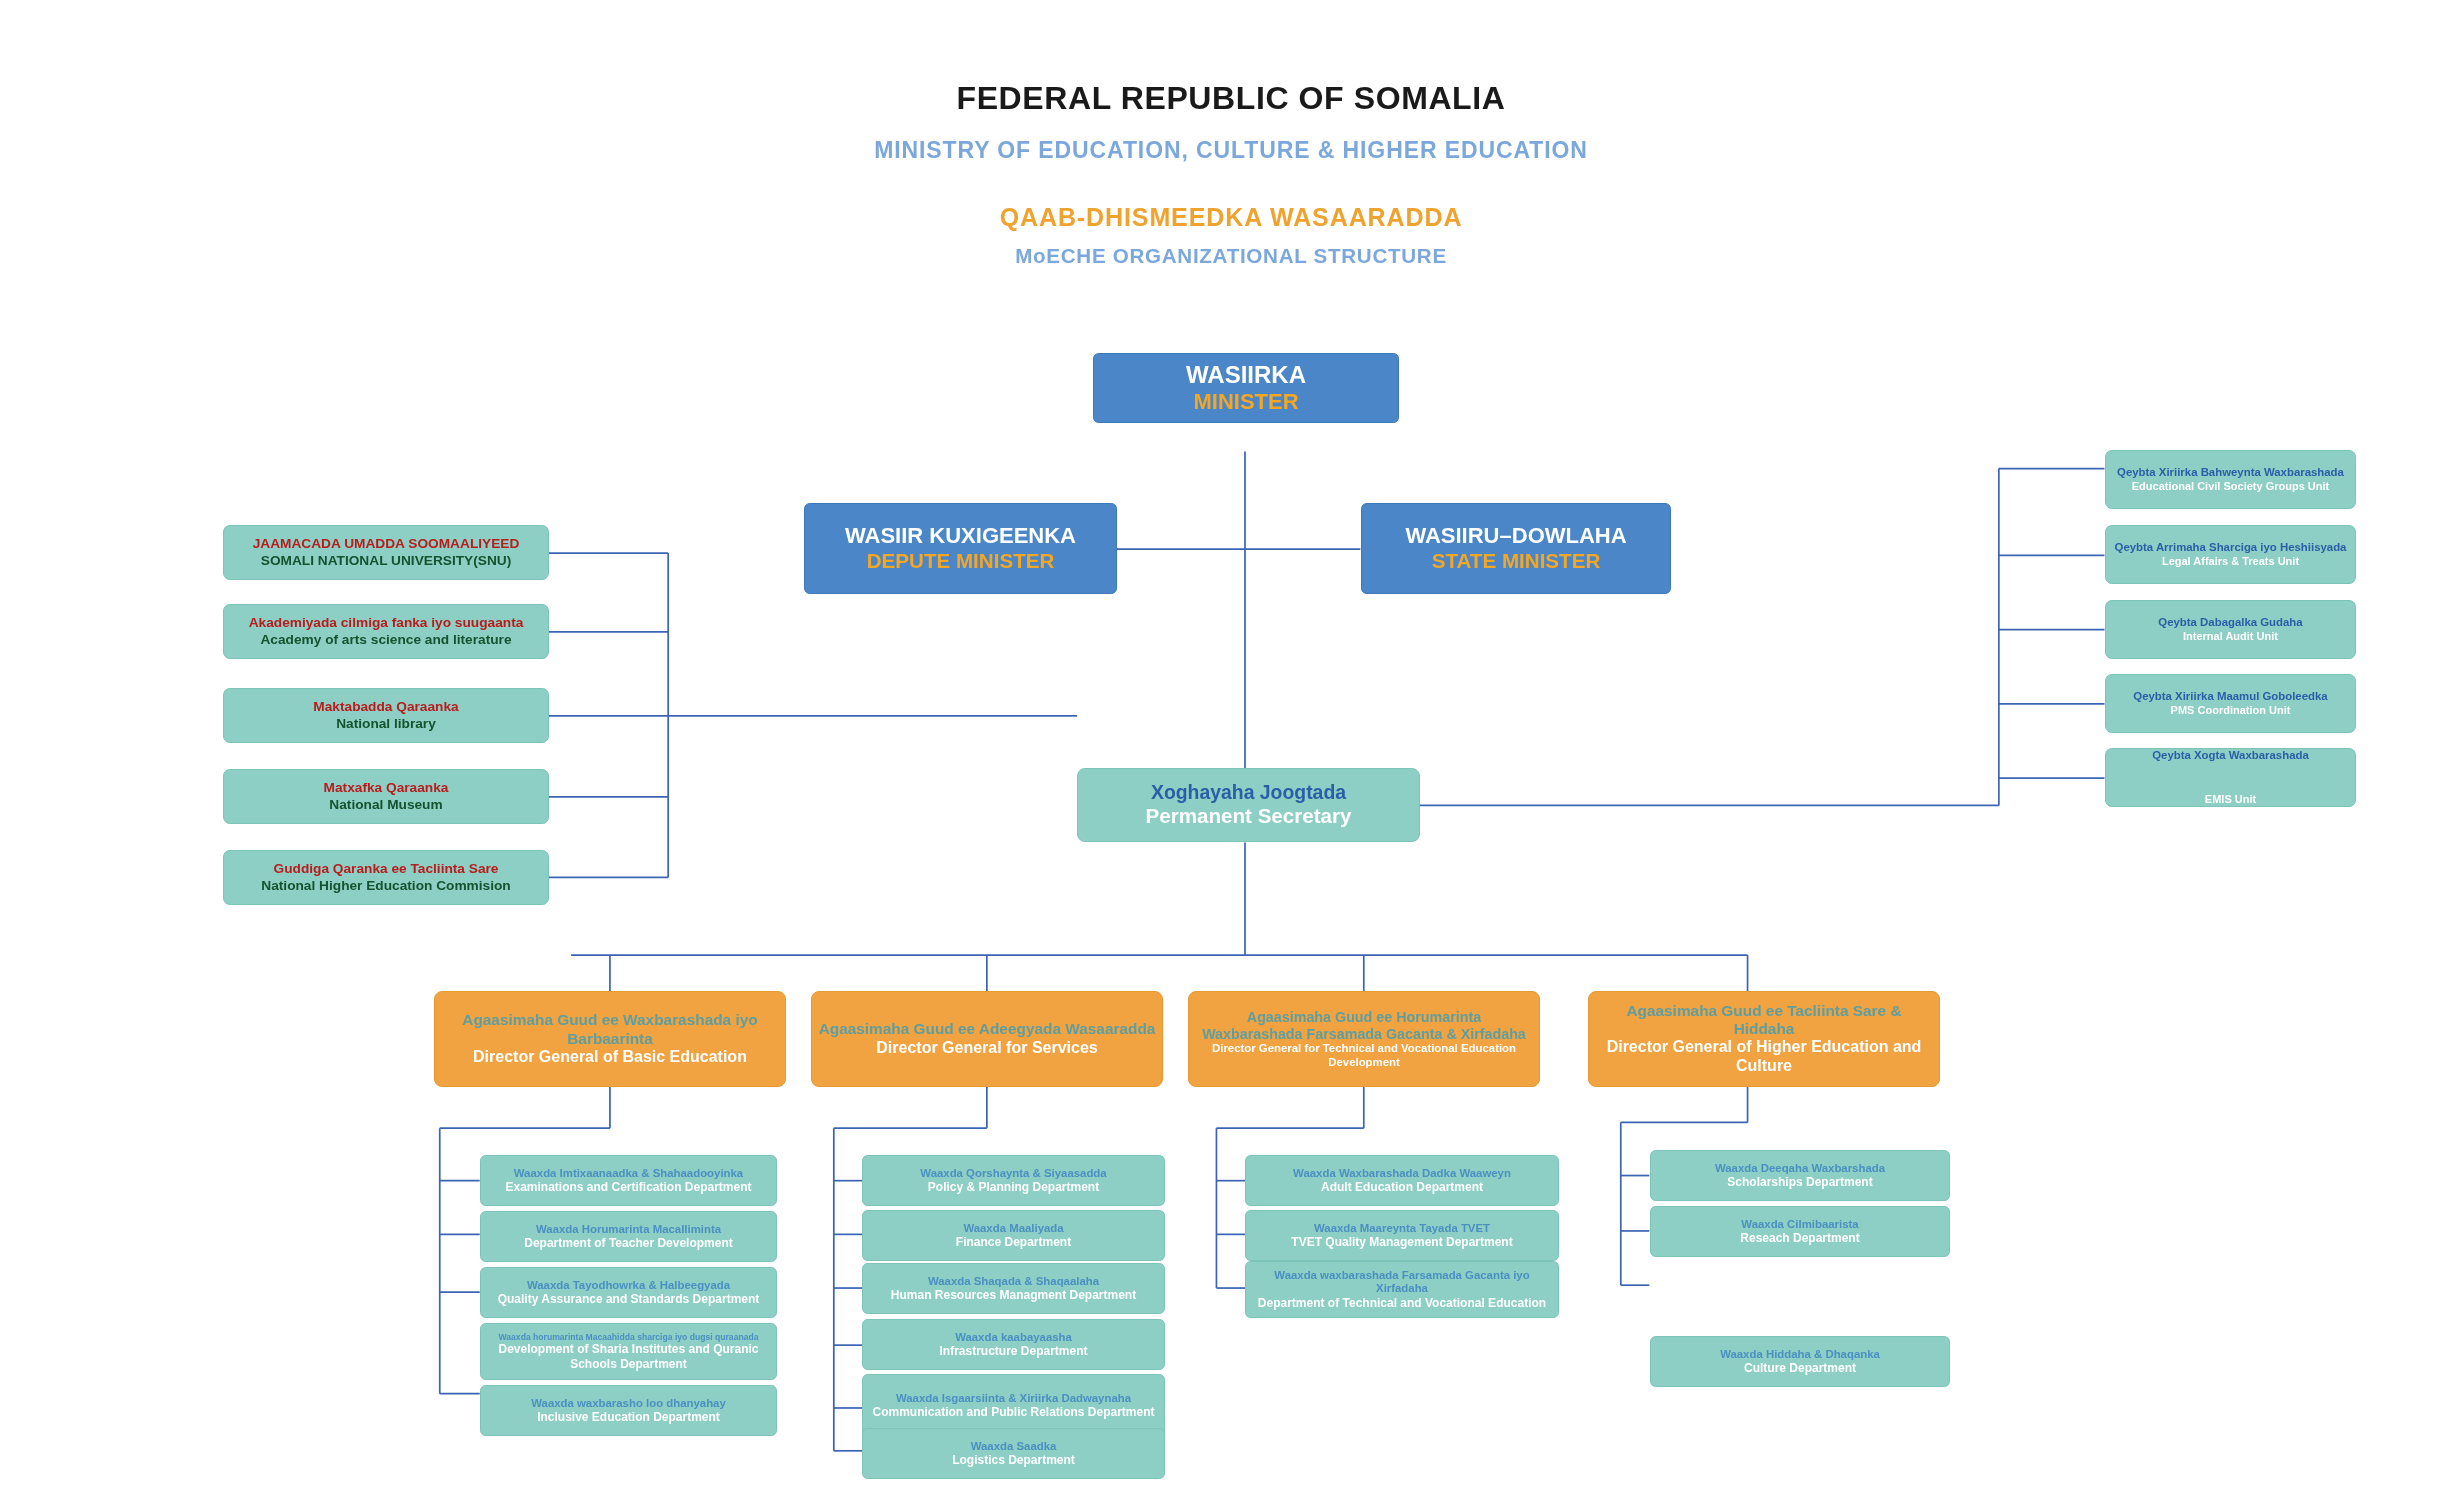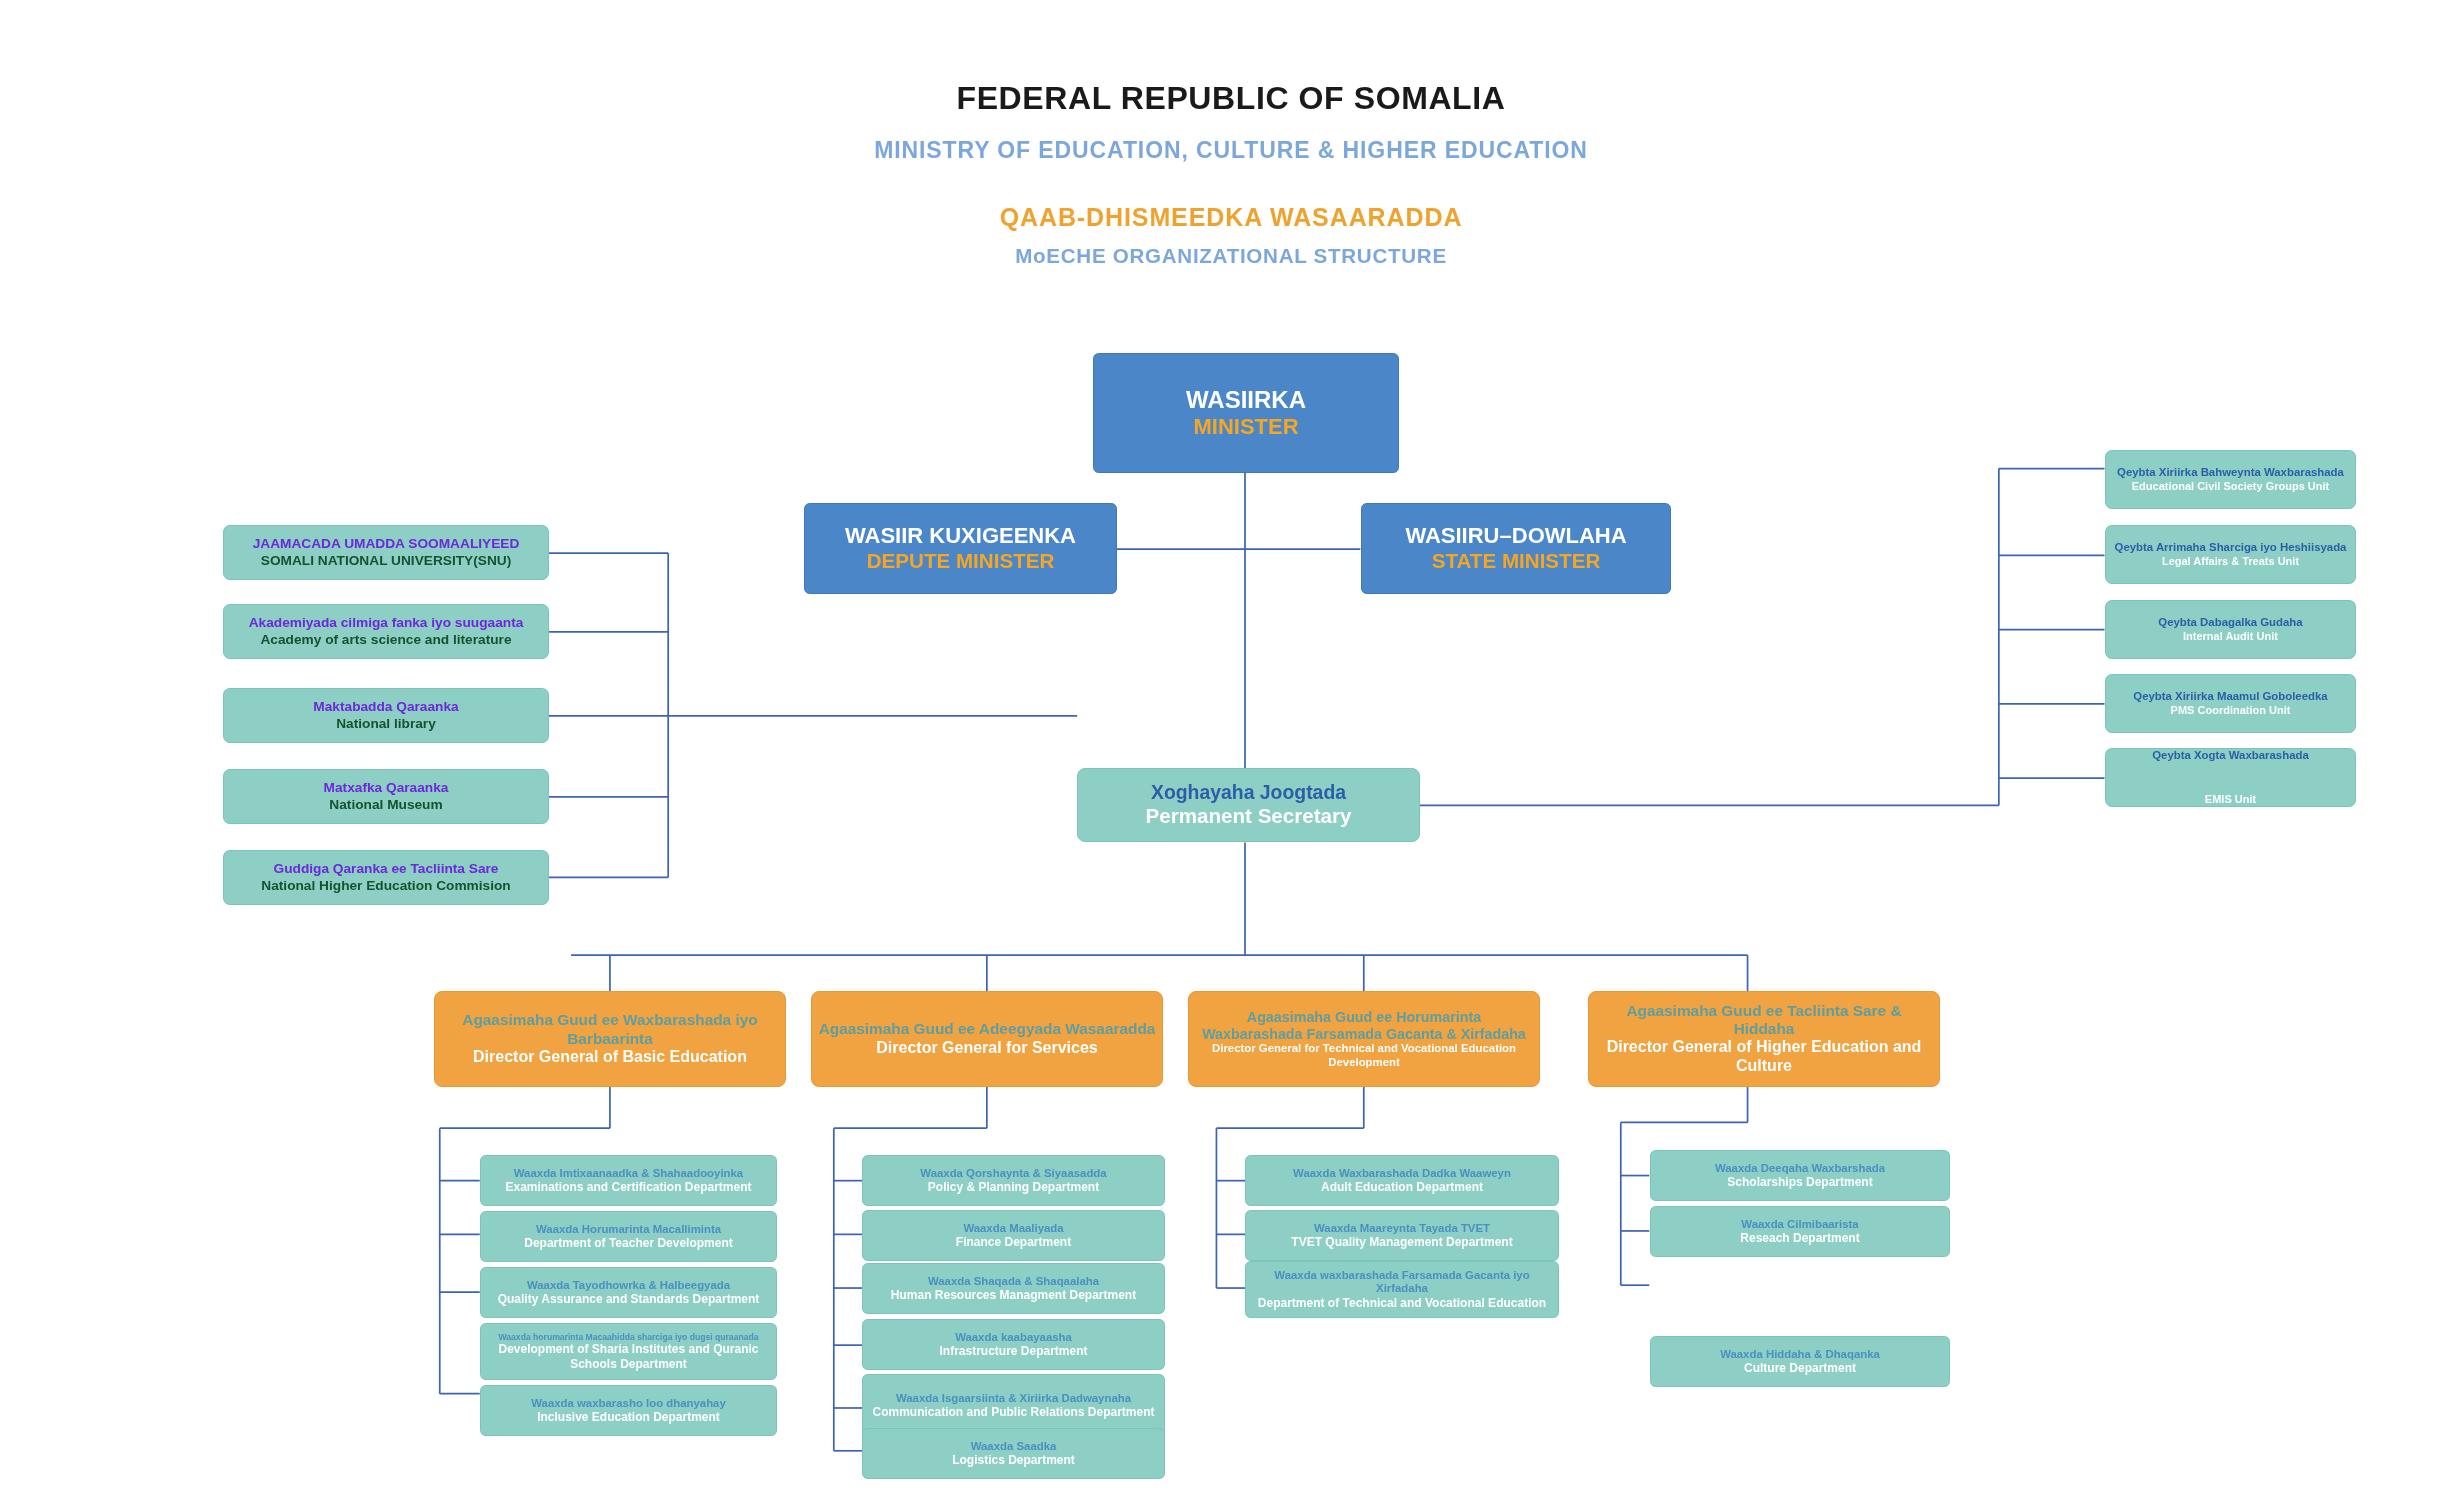--- a/index.html
+++ b/index.html
@@ -99,25 +99,25 @@
     background: #8dcfc4;
     border: 1.1px solid #7cc4b8;
   }
   .teal-blue-en .so { color: #ffffff; font-weight: bold; }
   .teal-blue-en .en { color: #2a5fa8; font-weight: bold; }
 
   .teal-left {
     background: #8dcfc4;
     border: 1.1px solid #7cc4b8;
   }
-  .teal-left .so { color: #6d28d9; font-weight: bold; }
+  .teal-left .so { color: #b91c1c; font-weight: bold; }
   .teal-left .en { color: #14532d; font-weight: bold; }
 
   
-  #n-minister { left: 1093px; top: 353px; width: 306px; height: 120px; border-radius: 5.7px; }
+  #n-minister { left: 1093px; top: 353px; width: 306px; height: 70px; border-radius: 5.7px; }
   #n-minister .so { font-size: 24px; }
   #n-minister .en { font-size: 22px; }
 
   #n-deputy { left: 804px; top: 503px; width: 313px; height: 91px; border-radius: 5.7px; }
   #n-deputy .so { font-size: 22px; }
   #n-deputy .en { font-size: 20.6px; }
 
   #n-state { left: 1361px; top: 503px; width: 310px; height: 91px; border-radius: 5.7px; }
   #n-state .so { font-size: 22px; }
   #n-state .en { font-size: 20.6px; }

